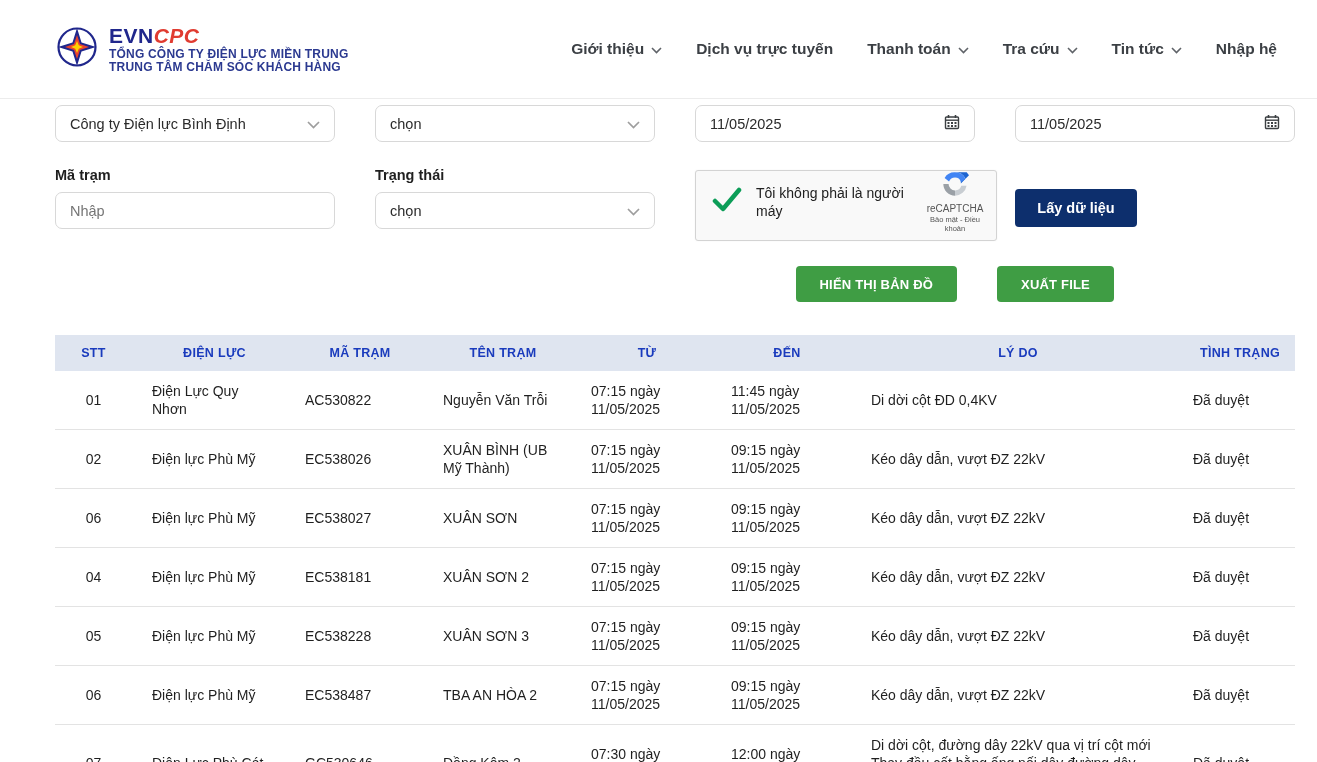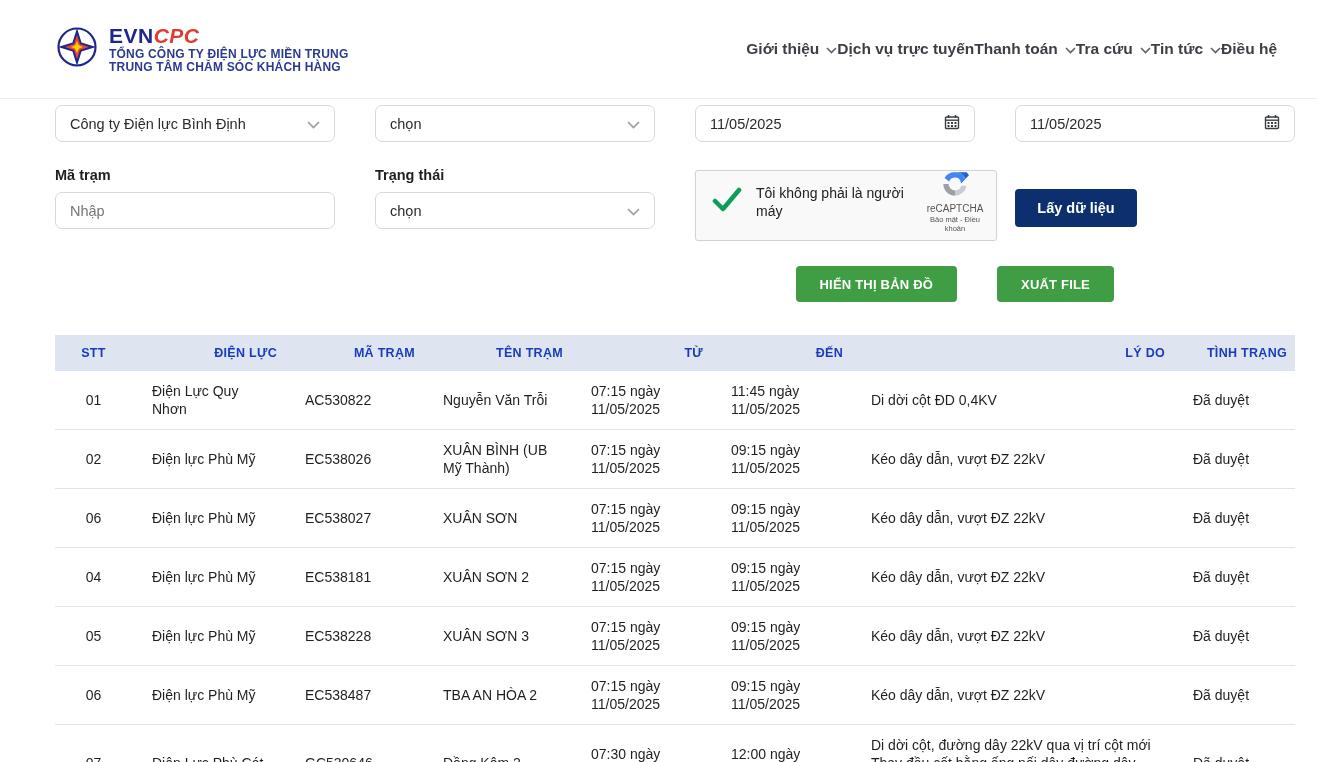--- a/index.html
+++ b/index.html
@@ -7,21 +7,21 @@
     font-family:"Liberation Sans", sans-serif; }
 
   
   .topbar { height:99px; display:flex; align-items:center;
     padding:0 40px 0 57px; border-bottom:1px solid #ececec; }
   .brand { display:flex; align-items:center; gap:12px; }
   .brand-text .brand-line1 { font-size:21px; font-weight:bold; letter-spacing:.5px; }
   .brand-evn { color:#20278c; }
   .brand-cpc { color:#e03c31; font-style:italic; }
   .brand-sub { color:#2b3990; font-weight:bold; font-size:12px; line-height:13px; letter-spacing:.2px; }
-  .nav { margin-left:auto; display:flex; align-items:flex-start; }
+  .nav { margin-left:auto; display:flex; align-items:flex-start; gap:34px; }
   .nav-item { display:flex; align-items:center; gap:7px; font-size:15.5px;
     font-weight:bold; color:#3b3f44; cursor:pointer; white-space:nowrap; }
   .nav-chevron { display:inline-flex; margin-top:2px; }
 
   
   .filters { padding:6px 22px 0 55px; }
   .frow1 { display:flex; gap:40px; }
   .control { height:37px; width:280px; border:1px solid #d8d8d8; border-radius:7px;
     display:flex; align-items:center; padding:0 14px; font-size:14.5px; color:#2b2b2b;
     background:#fff; cursor:pointer; }
@@ -46,21 +46,21 @@
   .btn-green { background:#3f9d44; height:36px; font-size:13px; padding:0 24px; letter-spacing:.2px; }
   .actions-row { display:flex; justify-content:flex-end; gap:40px;
     padding-right:181px; margin-top:25px; }
 
   
   .table-wrap { margin:33px 22px 0 55px; }
   table { width:1240px; border-collapse:collapse; table-layout:fixed; }
   col.c1{width:77px;} col.c2{width:153px;} col.c3{width:138px;} col.c4{width:148px;}
   col.c5{width:140px;} col.c6{width:140px;} col.c7{width:322px;} col.c8{width:122px;}
   thead th { background:#dfe5f0; color:#1a3bbd; font-size:12.5px; font-weight:bold;
-    text-align:right; height:36px; padding:0 8px 0 20px; letter-spacing:.3px; white-space:nowrap; }
+    text-align:center; height:36px; padding:0 8px 0 20px; letter-spacing:.3px; white-space:nowrap; }
   thead th:first-child { text-align:center; padding:0; }
   tbody td { font-size:14px; color:#1f1f1f; line-height:18px;
     padding:11px 10px 11px 20px; border-bottom:1px solid #e3e3e3; vertical-align:middle; }
   tbody td:first-child { text-align:center; padding:11px 0; }
   tbody tr { height:57px; }
 </style>
 </head>
 <body>
 
 <header class="topbar">
@@ -109,21 +109,21 @@
     </div>
     <div class="nav-item">
       <span>Tin tức</span>
       <span class="nav-chevron">
           <svg width="11" height="7" viewBox="0 0 11 7">
             <polyline points="1,1 5.5,5.5 10,1" fill="none" stroke="#5f6368" stroke-width="1.6"></polyline>
           </svg>
         </span>
     </div>
     <div class="nav-item">
-      <span>Điều hệ</span>
+      <span>Nhập hệ</span>
     </div>
   </nav>
 </header>
 
 <section class="filters">
   <div class="frow1">
     <div class="control">
       <span class="grow">Công ty Điện lực Bình Định</span>
       <span><svg width="13" height="8" viewBox="0 0 13 8">
             <polyline points="1,1 6.5,6.5 12,1" fill="none" stroke="#9e9e9e" stroke-width="1.7"></polyline>

